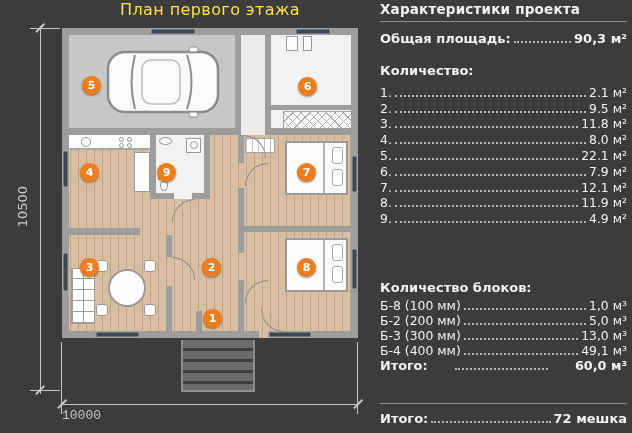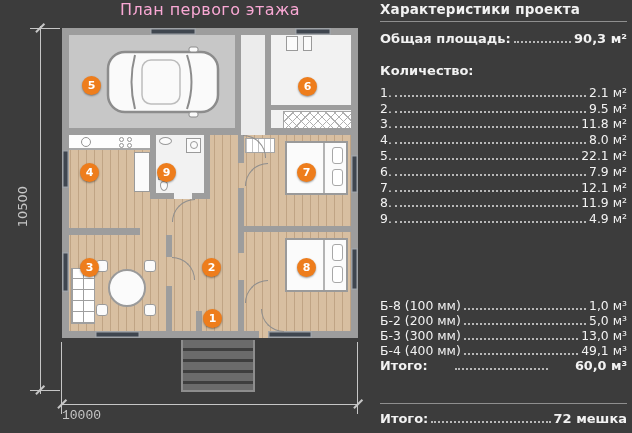--- a/index.html
+++ b/index.html
@@ -6,21 +6,21 @@
     --bg:#3c3c3c; --accent:#ee7d1c; --wall:#9d9d9d; --wood:#d8bfa1;
     --garage-floor:#c7c7c7; --text:#f2f2f2; --dim:#c6c6c6; --window:#3f464f;
   }
   html,body{margin:0;padding:0;background:var(--bg);}
   .stage{position:relative;width:632px;height:433px;background:var(--bg);overflow:hidden;
          font-family:"DejaVu Sans","Liberation Sans",sans-serif;color:var(--text);}
   .abs{position:absolute;}
 
   
   .plan-title{position:absolute;left:62px;top:0;width:296px;text-align:center;
-              font-size:16px;color:#f9a8d4;letter-spacing:.4px;}
+              font-size:16px;color:#fde047;letter-spacing:.4px;}
 
   
   .plan{position:absolute;left:62px;top:28px;width:296px;height:310px;
         background-color:var(--wood);
         background-image:repeating-linear-gradient(90deg,rgba(130,95,60,.28) 0 1px,rgba(0,0,0,0) 1px 8px);}
   .room{position:absolute;}
   .f-garage{left:0;top:0;width:179px;height:107px;background:var(--garage-floor);}
   .f-corr{left:179px;top:0;width:30px;height:107px;background:#ececec;}
   .f-r6{left:209px;top:0;width:87px;height:100px;background:#f2f2f2;}
   .f-bath{left:88px;top:107px;width:60px;height:64px;background:#f2f2f2;}
@@ -271,20 +271,21 @@
           <span class="lead"></span>
           <span>11.9 м²</span>
         </div>
       <div class="s-row">
           <span>9.</span>
           <span class="lead"></span>
           <span>4.9 м²</span>
         </div>
     </div>
 
+    <div class="s-blocks-h">Количество блоков:</div>
     <div class="s-blocks-list">
       <div class="s-row">
           <span>Б-8 (100 мм)</span>
           <span class="lead"></span>
           <span>1,0 м³</span>
         </div>
       <div class="s-row">
           <span>Б-2 (200 мм)</span>
           <span class="lead"></span>
           <span>5,0 м³</span>

